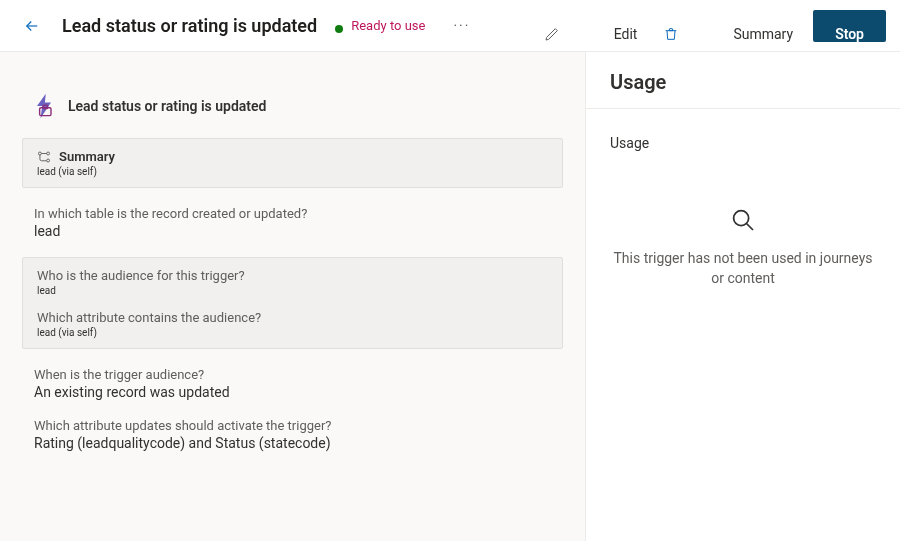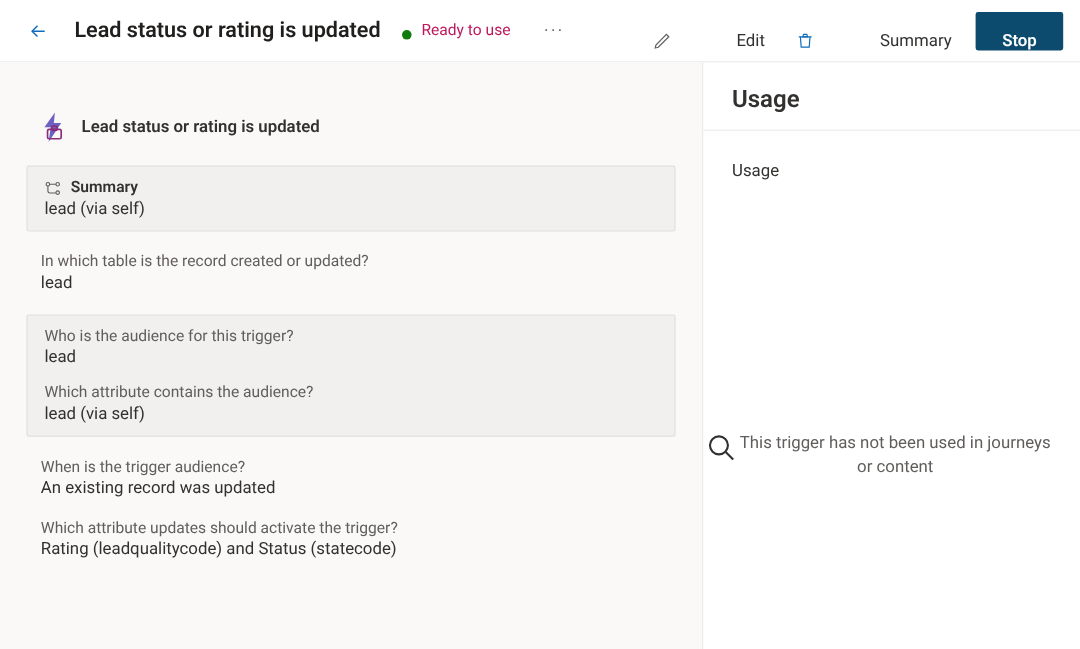--- a/index.html
+++ b/index.html
@@ -116,21 +116,21 @@
     color: #323130;
     margin-bottom: 2px;
   }
   .summary-row svg { margin-right: 8px; }
   .card-label {
     font-size: 13px;
     color: #605e5c;
     margin-bottom: 2px;
   }
   .card-value {
-    font-size: 14px;
+    font-size: 10px;
     color: #323130;
   }
   .card-block { margin-bottom: 14px; }
   .card-block:last-child { margin-bottom: 0; }
 
   .plain-qa {
     margin: 16px 22px 18px 22px;
   }
   .plain-qa .q {
     font-size: 13px;
@@ -149,21 +149,21 @@
     font-weight: 600;
     border-bottom: 1px solid #edebe9;
   }
   .usage-sub {
     padding: 26px 24px 8px 24px;
     font-size: 14px;
     color: #323130;
   }
   .usage-empty {
     flex: 1;
-    display: flex; flex-direction: row;
+    display: flex; flex-direction: column;
     align-items: center;
     padding-top: 46px;
     text-align: center;
   }
   .usage-empty svg { color: #323130; }
   .usage-empty-text {
     margin-top: 14px;
     font-size: 14px;
     color: #605e5c;
     max-width: 260px;

